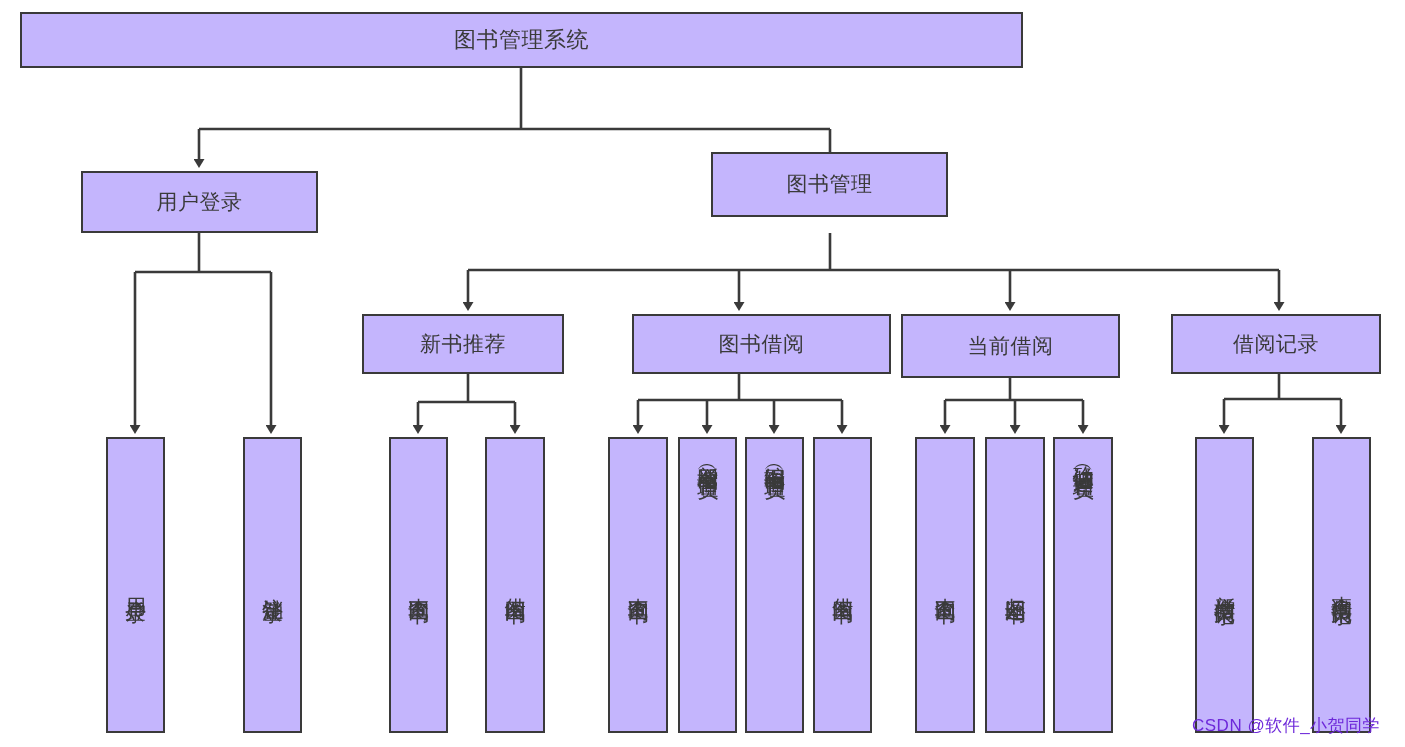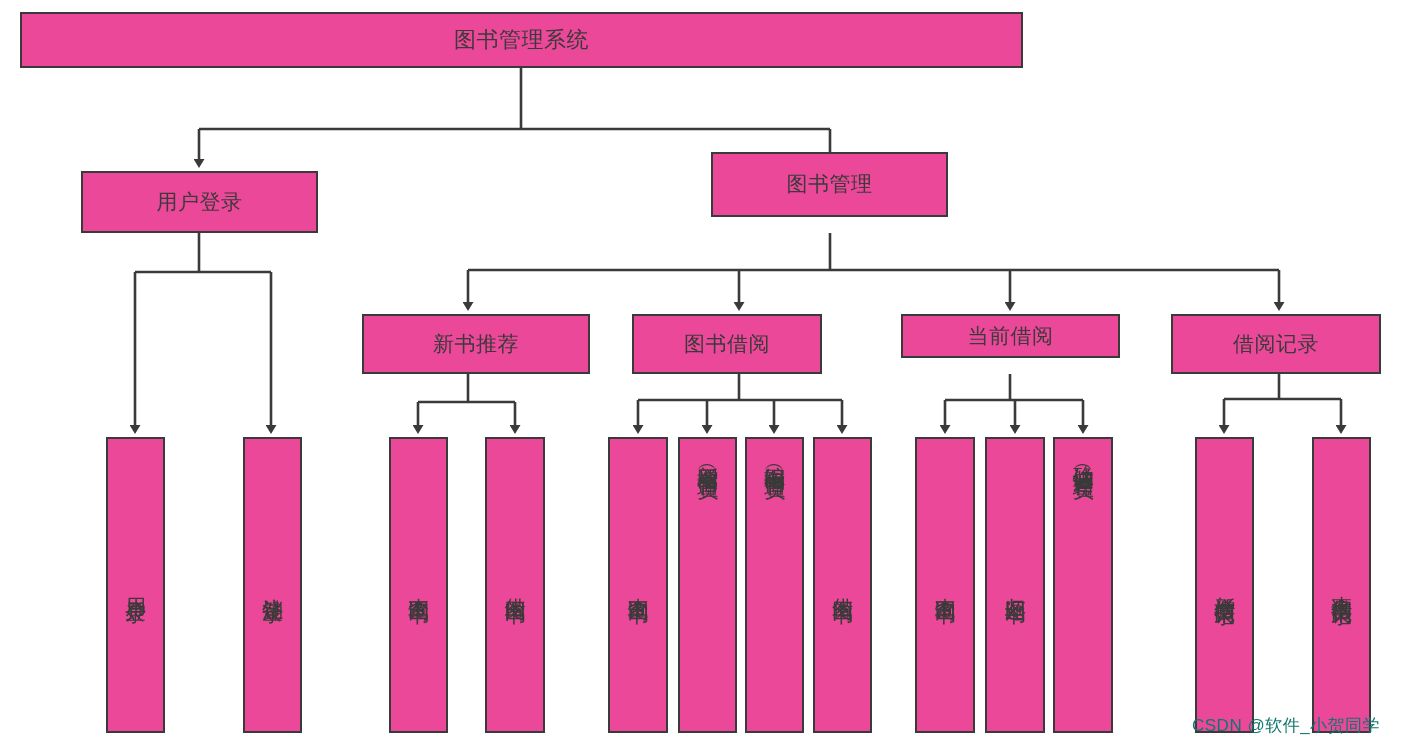--- a/index.html
+++ b/index.html
@@ -2,21 +2,21 @@
 <html><head>
 <meta charset="utf-8">
 <style>
   html,body{margin:0;padding:0;background:#ffffff;}
   body{width:1405px;height:747px;font-family:"Liberation Sans","DejaVu Sans",sans-serif;}
   #diagram-root{position:relative;width:1405px;height:747px;overflow:hidden;background:#fff;}
   svg.connectors{position:absolute;left:0;top:0;width:1405px;height:747px;}
   .node{
     position:absolute;
     box-sizing:border-box;
-    background:#ec4899;
+    background:#c4b5fd;
     border:2.5px solid #3a3a3a;
     display:flex;
     align-items:center;
     justify-content:center;
     color:#3a3a3a;
   }
   .node .label{
     display:block;
     text-align:center;
     color:#3a3a3a;
@@ -43,21 +43,21 @@
   .node.vert.center{
     align-items:center;
     padding-top:0;
   }
   .node.title .label{font-size:22px;}
   .watermark{
     position:absolute;
     left:1192px;
     top:714px;
     font-size:17px;
-    color:#0f766e;
+    color:#6d28d9;
     white-space:nowrap;
     letter-spacing:0.5px;
     pointer-events:none;
   }
 </style>
 </head>
 <body>
 
 <div id="diagram-root">
 
@@ -115,27 +115,27 @@
     <span class="label">图书管理系统</span>
   </div>
 
   <div class="node horiz" style="left:81px;top:171px;width:237px;height:62px;">
     <span class="label">用户登录</span>
   </div>
   <div class="node horiz" style="left:711px;top:152px;width:237px;height:65px;">
     <span class="label">图书管理</span>
   </div>
 
-  <div class="node horiz" style="left:362px;top:314px;width:228px;height:60px;">
+  <div class="node horiz" style="left:362px;top:314px;width:202px;height:60px;">
     <span class="label">新书推荐</span>
   </div>
-  <div class="node horiz" style="left:632px;top:314px;width:190px;height:60px;">
+  <div class="node horiz" style="left:632px;top:314px;width:259px;height:60px;">
     <span class="label">图书借阅</span>
   </div>
-  <div class="node horiz" style="left:901px;top:314px;width:219px;height:44px;">
+  <div class="node horiz" style="left:901px;top:314px;width:219px;height:64px;">
     <span class="label">当前借阅</span>
   </div>
   <div class="node horiz" style="left:1171px;top:314px;width:210px;height:60px;">
     <span class="label">借阅记录</span>
   </div>
 
   <div class="node vert center" style="left:106px;top:437px;width:59px;height:296px;">
     <span class="label">用户登录</span>
   </div>
   <div class="node vert center" style="left:243px;top:437px;width:59px;height:296px;">

